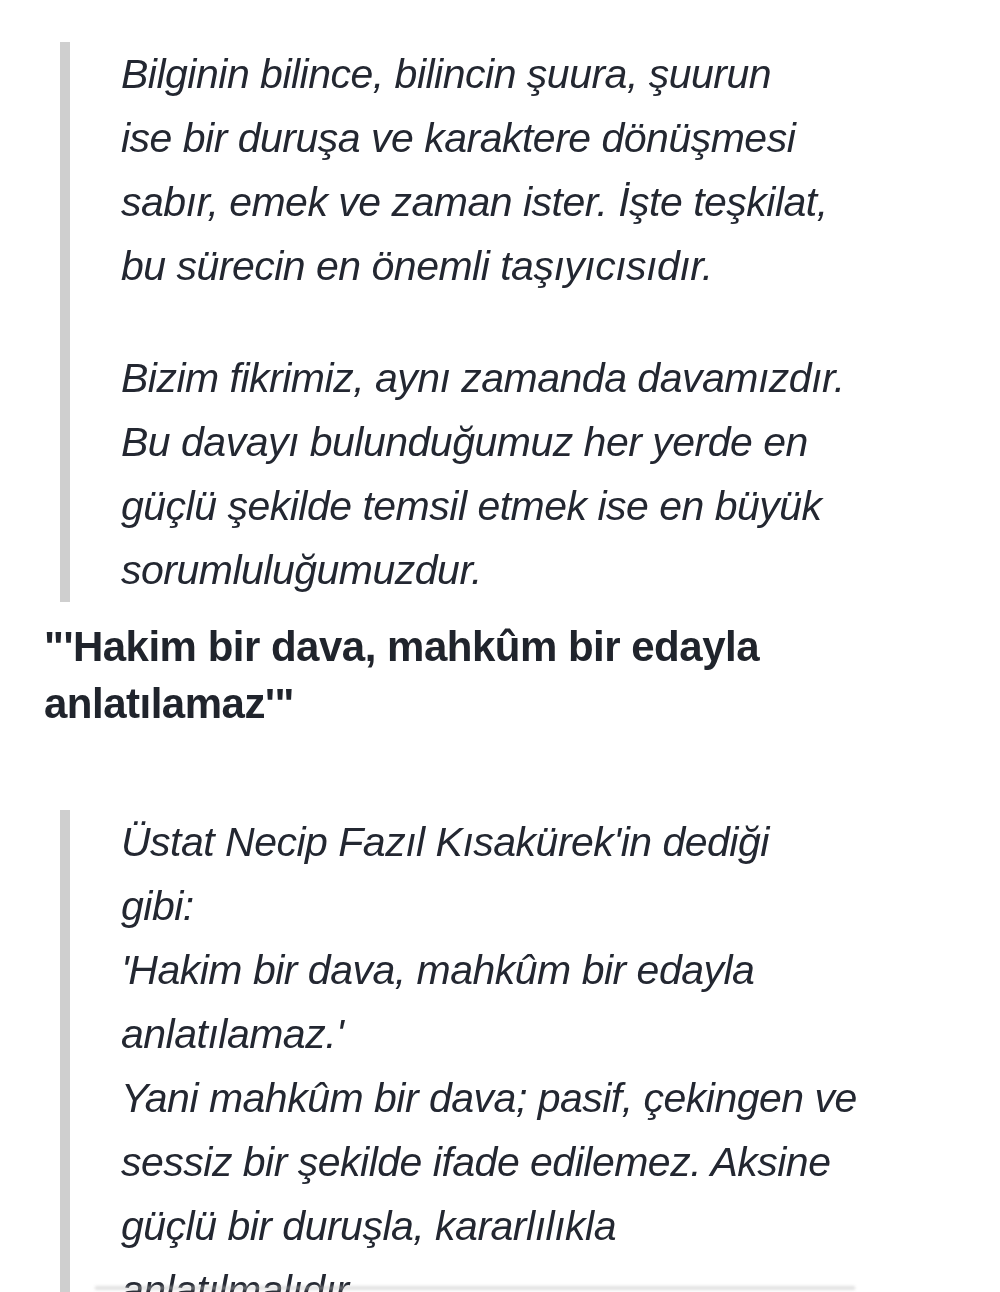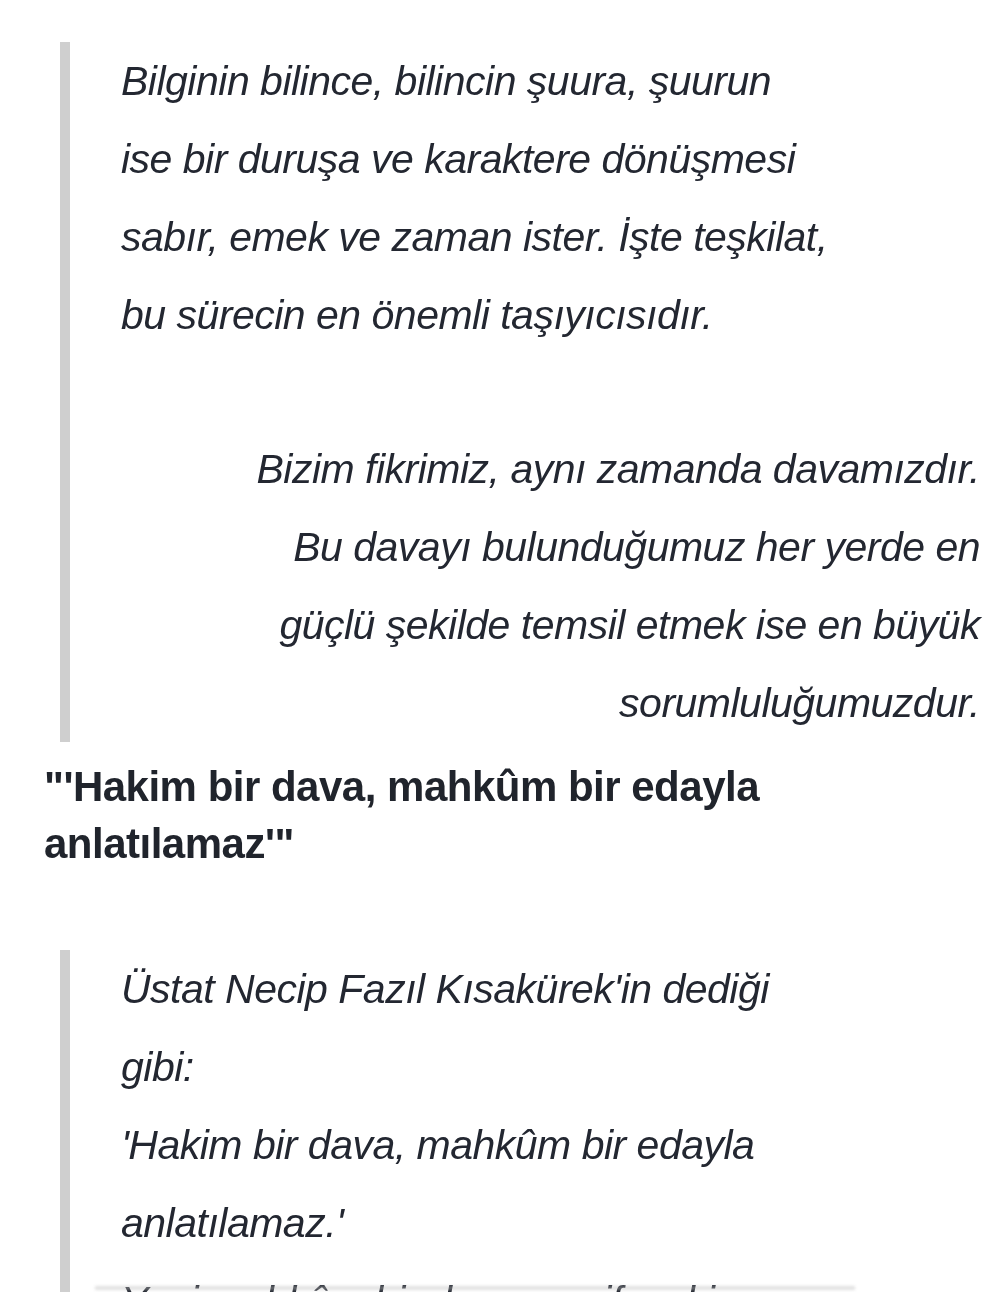--- a/index.html
+++ b/index.html
@@ -15,34 +15,33 @@
     overflow: hidden;
     font-family: "Liberation Sans", sans-serif;
     color: #232731;
   }
   .quote {
     margin: 0 20px 0 60px;
     border-left: 10px solid #cfcfcf;
     padding-left: 51px;
     font-style: italic;
     font-size: 41px;
-    line-height: 78px;
+    line-height: 64px;
     letter-spacing: -0.5px;
     color: #232731;
   }
   .quote-first {
     margin-top: 42px;
   }
   .quote p {
     margin: 0;
     white-space: pre-line;
   }
   .quote p + p {
-    margin-top: 76px;
-    text-align: right;
+    margin-top: 48px;
   }
   .section-heading {
     margin: 16px 20px 0 44px;
     font-size: 42px;
     line-height: 57px;
     font-weight: bold;
     font-style: normal;
     letter-spacing: -0.5px;
     white-space: pre-line;
     color: #20242c;

